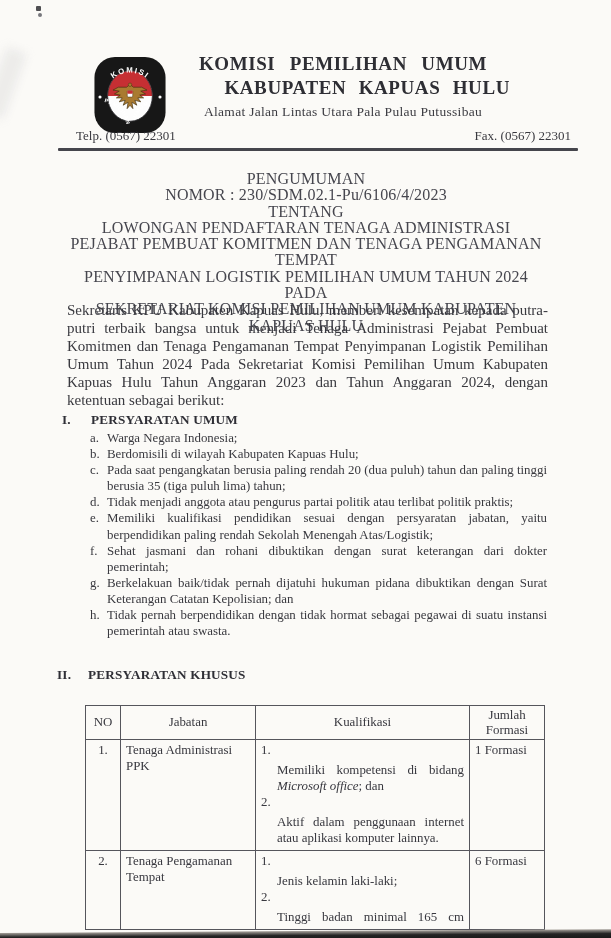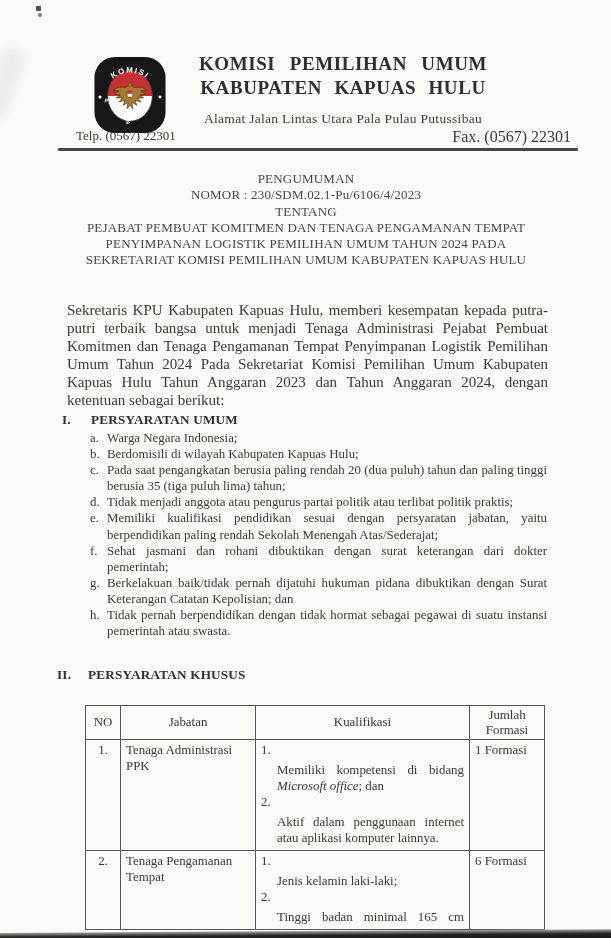--- a/index.html
+++ b/index.html
@@ -16,28 +16,28 @@
   
   .mark1{position:absolute;left:36px;top:6px;width:5px;height:5px;background:#4f4f52;border-radius:1px;}
   .mark2{position:absolute;left:38px;top:13px;width:4px;height:4px;background:#77777c;border-radius:50%;}
   .smudge{position:absolute;left:-6px;top:48px;width:22px;height:70px;background:rgba(150,150,155,.14);filter:blur(5px);transform:rotate(20deg);}
   .scan-edge{position:absolute;left:-5px;bottom:-4px;width:625px;height:11px;
     background:linear-gradient(#a9a49e,#242424 40%,#141414);transform:rotate(-0.35deg);}
   
   .logo{position:absolute;left:93px;top:56px;width:74px;height:78px;}
   .org{position:absolute;left:176px;top:52px;width:334px;text-align:center;color:#2e2e34;}
   .org1{font-size:19px;font-weight:bold;letter-spacing:.6px;word-spacing:9px;line-height:24px;}
-  .org2{font-size:19px;font-weight:bold;letter-spacing:.6px;word-spacing:7px;line-height:24px;}
-  .addr{font-size:13.5px;letter-spacing:.3px;line-height:17px;margin-top:10px;color:#3c3c42;}
+  .org2{font-size:19px;font-weight:bold;letter-spacing:.6px;word-spacing:7px;line-height:24px;text-align:right;}
+  .addr{font-size:13.5px;letter-spacing:.3px;line-height:17px;margin-top:3px;color:#3c3c42;}
   .telp{position:absolute;left:76px;top:128px;font-size:13px;text-align:center;}
-  .fax{position:absolute;right:40px;top:128px;font-size:16px;}
+  .fax{position:absolute;right:40px;top:128px;font-size:13px;}
   .rule{position:absolute;left:58px;top:148px;width:520px;height:3px;background:#45454c;border-radius:1px;}
   
   .titleblock{position:absolute;left:61px;top:171px;width:490px;text-align:center;
-    font-size:13px;line-height:16.3px;color:#46464e;letter-spacing:.2px;}
+    font-size:16px;line-height:16.3px;color:#46464e;letter-spacing:.2px;}
   
   .intro{position:absolute;left:67px;top:301px;width:481px;font-size:15px;line-height:18px;
     text-align:justify;text-justify:inter-word;}
   
   .sechead{position:absolute;display:flex;font-weight:bold;font-size:13.2px;color:#2f2f36;letter-spacing:.2px;}
   .sec1head{left:62px;top:412px;}
   .sec2head{left:57px;top:667px;}
   .sechead .num{flex:none;}
   .sec1head .num{width:29px;}
   .sec2head .num{width:31px;}
@@ -106,20 +106,21 @@
     </div>
     <div class="telp">Telp. (0567) 22301</div>
     <div class="fax">Fax. (0567) 22301</div>
     <div class="rule"></div>
   </div>
 
   <div class="titleblock">
     <div>PENGUMUMAN</div>
     <div>NOMOR : 230/SDM.02.1-Pu/6106/4/2023</div>
     <div>TENTANG</div>
+    <div>LOWONGAN PENDAFTARAN TENAGA ADMINISTRASI</div>
     <div>PEJABAT PEMBUAT KOMITMEN DAN TENAGA PENGAMANAN TEMPAT</div>
     <div>PENYIMPANAN LOGISTIK PEMILIHAN UMUM TAHUN 2024 PADA</div>
     <div>SEKRETARIAT KOMISI PEMILIHAN UMUM KABUPATEN KAPUAS HULU</div>
   </div>
 
   <div class="intro">Sekretaris KPU Kabupaten Kapuas Hulu, memberi kesempatan kepada putra-putri terbaik bangsa untuk menjadi Tenaga Administrasi Pejabat Pembuat Komitmen dan Tenaga Pengamanan Tempat Penyimpanan Logistik Pemilihan Umum Tahun 2024 Pada Sekretariat Komisi Pemilihan Umum Kabupaten Kapuas Hulu Tahun Anggaran 2023 dan Tahun Anggaran 2024, dengan ketentuan sebagai berikut:</div>
 
   <div class="sechead sec1head">
     <span class="num">I.</span>
     <span>PERSYARATAN UMUM</span>
@@ -137,21 +138,21 @@
     <div class="item">
       <span class="mk">c.</span>
       <div class="tx">Pada saat pengangkatan berusia paling rendah 20 (dua puluh) tahun dan paling tinggi berusia 35 (tiga puluh lima) tahun;</div>
     </div>
     <div class="item">
       <span class="mk">d.</span>
       <div class="tx">Tidak menjadi anggota atau pengurus partai politik atau terlibat politik praktis;</div>
     </div>
     <div class="item">
       <span class="mk">e.</span>
-      <div class="tx">Memiliki kualifikasi pendidikan sesuai dengan persyaratan jabatan, yaitu berpendidikan paling rendah Sekolah Menengah Atas/Sederajat;</div>
+      <div class="tx">Memiliki kualifikasi pendidikan sesuai dengan persyaratan jabatan, yaitu berpendidikan paling rendah Sekolah Menengah Atas/Logistik;</div>
     </div>
     <div class="item">
       <span class="mk">f.</span>
       <div class="tx">Sehat jasmani dan rohani dibuktikan dengan surat keterangan dari dokter pemerintah;</div>
     </div>
     <div class="item">
       <span class="mk">g.</span>
       <div class="tx">Berkelakuan baik/tidak pernah dijatuhi hukuman pidana dibuktikan dengan Surat Keterangan Catatan Kepolisian; dan</div>
     </div>
     <div class="item">

